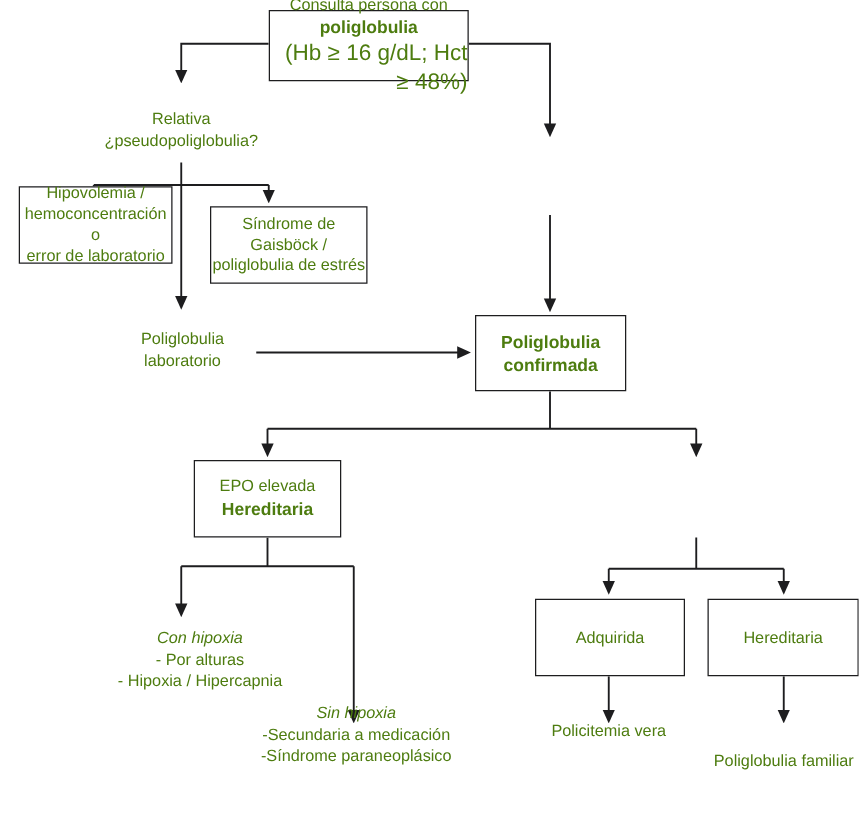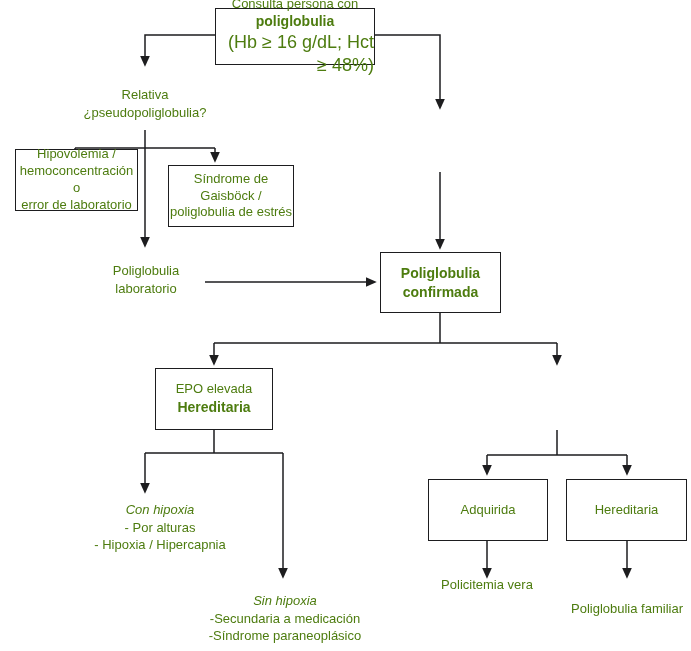--- a/index.html
+++ b/index.html
@@ -128,21 +128,21 @@
     <div>Poliglobulia</div>
     <div>laboratorio</div>
   </div>
 
   <div class="label" style="left:60px; top:501px; width:200px">
     <div class="italic">Con hipoxia</div>
     <div>- Por alturas</div>
     <div>- Hipoxia / Hipercapnia</div>
   </div>
 
-  <div class="label" style="left:185px; top:592px; width:200px">
+  <div class="label" style="left:185px; top:561px; width:200px">
     <div class="italic">Sin hipoxia</div>
     <div>-Secundaria a medicación</div>
     <div>-Síndrome paraneoplásico</div>
   </div>
 
   <div class="label" style="left:417px; top:576px; width:140px">
     <div>Policitemia vera</div>
   </div>
 
   <div class="label" style="left:552px; top:600px; width:150px">

